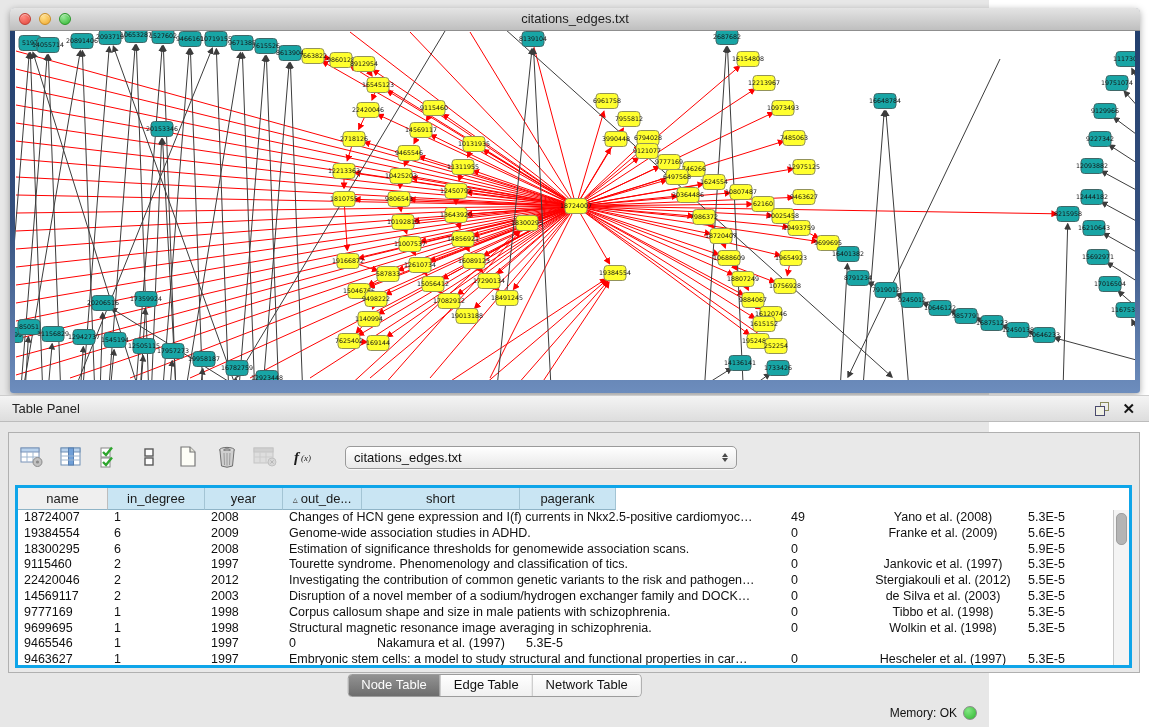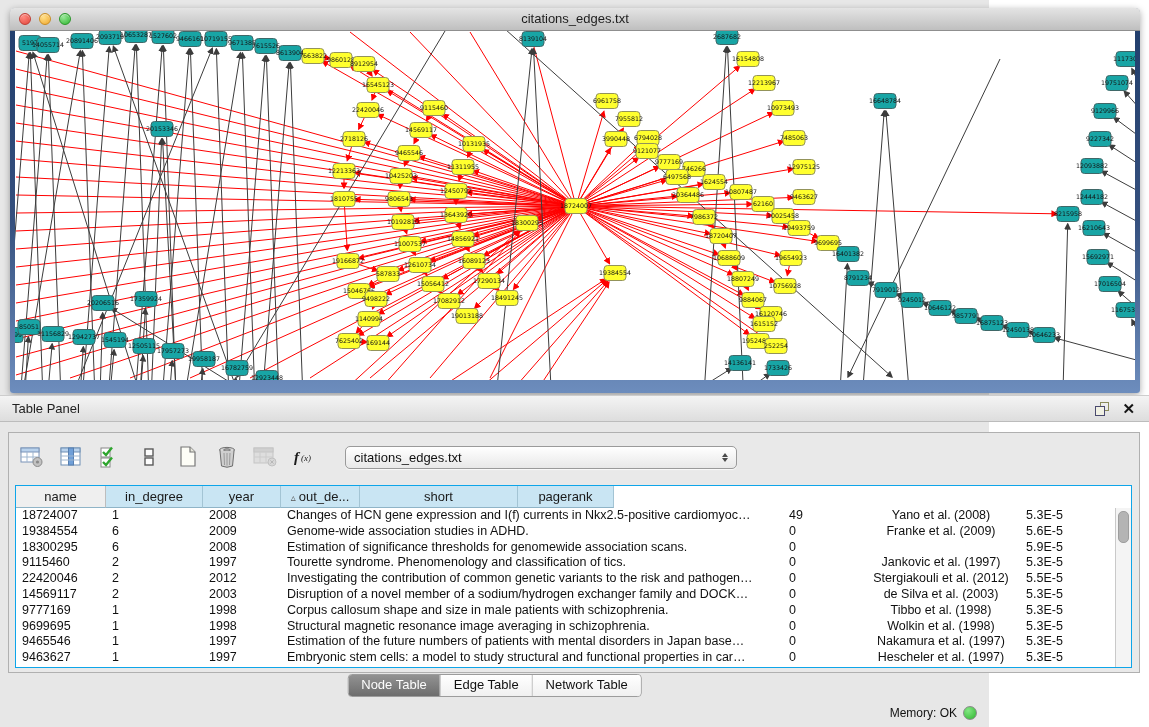--- a/index.html
+++ b/index.html
@@ -37,21 +37,21 @@
   .tool-btn{width:26px;height:26px;display:flex;align-items:center;justify-content:center;}
   .combo{margin-left:14px;width:392px;height:23px;box-sizing:border-box;border:1px solid #9a9a9a;border-radius:5px;
     background:linear-gradient(#ffffff,#e8e8e8);display:flex;align-items:center;padding:0 8px;
     box-shadow:0 1px 1px rgba(255,255,255,.8);}
   .combo-label{flex:1;font-size:13px;color:#111;}
   .combo-arrows{display:flex;flex-direction:column;gap:1px;align-items:center;}
   .combo-arrows .up{width:0;height:0;border-left:3.5px solid transparent;border-right:3.5px solid transparent;border-bottom:4px solid #4a4a4a;}
   .combo-arrows .down{width:0;height:0;border-left:3.5px solid transparent;border-right:3.5px solid transparent;border-top:4px solid #4a4a4a;}
 
   .tbl{position:absolute;left:6px;top:52px;width:1117px;height:183px;box-sizing:border-box;
-    background:#fff;border:1px solid #0ea5e9;overflow:hidden;}
+    background:#fff;border:3px solid #0ea5e9;overflow:hidden;}
   .hdr-row{display:flex;height:22px;}
   .hdr-cell{box-sizing:border-box;background:#c9e5f3;border-right:1px solid #a3c4d4;border-bottom:1px solid #8fb4c7;
     font-size:13px;color:#1a1a1a;text-align:center;line-height:21px;overflow:hidden;white-space:nowrap;}
   .hdr-cell.keycol{background:#efefef;border-right-color:#bdbdbd;}
   .hdr-cell .sortglyph{font-size:10px;color:#555;margin-right:3px;}
   .trow{display:flex;height:15.8px;}
   .tcell{box-sizing:border-box;padding-left:6px;font-size:12.5px;color:#101010;line-height:15.8px;
     overflow:hidden;white-space:nowrap;}
   .tcell.center{text-align:center;padding-left:0;}
   .vscroll{position:absolute;right:0;top:22px;bottom:0;width:15px;background:#f4f4f4;border-left:1px solid #c9c9c9;}
@@ -948,21 +948,20 @@
             <div class="tcell" style="width: 78px;">1998</div>
             <div class="tcell" style="width: 502px;">Structural magnetic resonance image averaging in schizophrenia.</div>
             <div class="tcell" style="width: 79px;">0</div>
             <div class="tcell center" style="width: 158px;">Wolkin et al. (1998)</div>
             <div class="tcell" style="width: 96px;">5.3E-5</div>
           </div>
           <div class="trow">
             <div class="tcell" style="width: 90px;">9465546</div>
             <div class="tcell" style="width: 97px;">1</div>
             <div class="tcell" style="width: 78px;">1997</div>
-            <div class="tcell" style="width: 502px;">Estimation of the future numbers of patients with mental disorders in Japan base…</div>
             <div class="tcell" style="width: 79px;">0</div>
             <div class="tcell center" style="width: 158px;">Nakamura et al. (1997)</div>
             <div class="tcell" style="width: 96px;">5.3E-5</div>
           </div>
           <div class="trow">
             <div class="tcell" style="width: 90px;">9463627</div>
             <div class="tcell" style="width: 97px;">1</div>
             <div class="tcell" style="width: 78px;">1997</div>
             <div class="tcell" style="width: 502px;">Embryonic stem cells: a model to study structural and functional properties in car…</div>
             <div class="tcell" style="width: 79px;">0</div>

